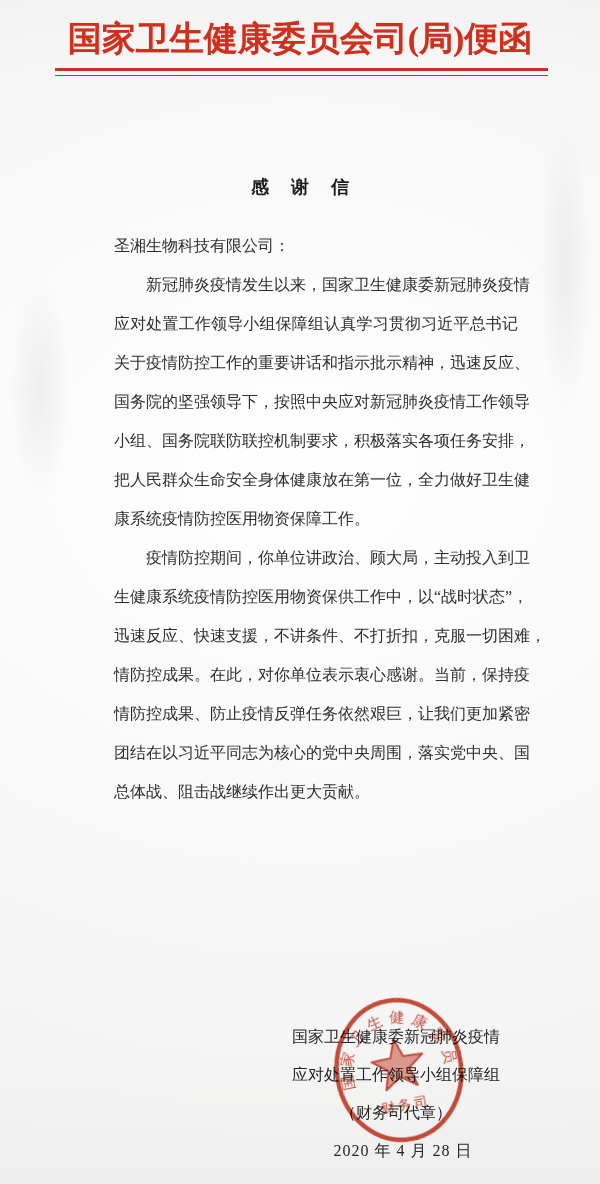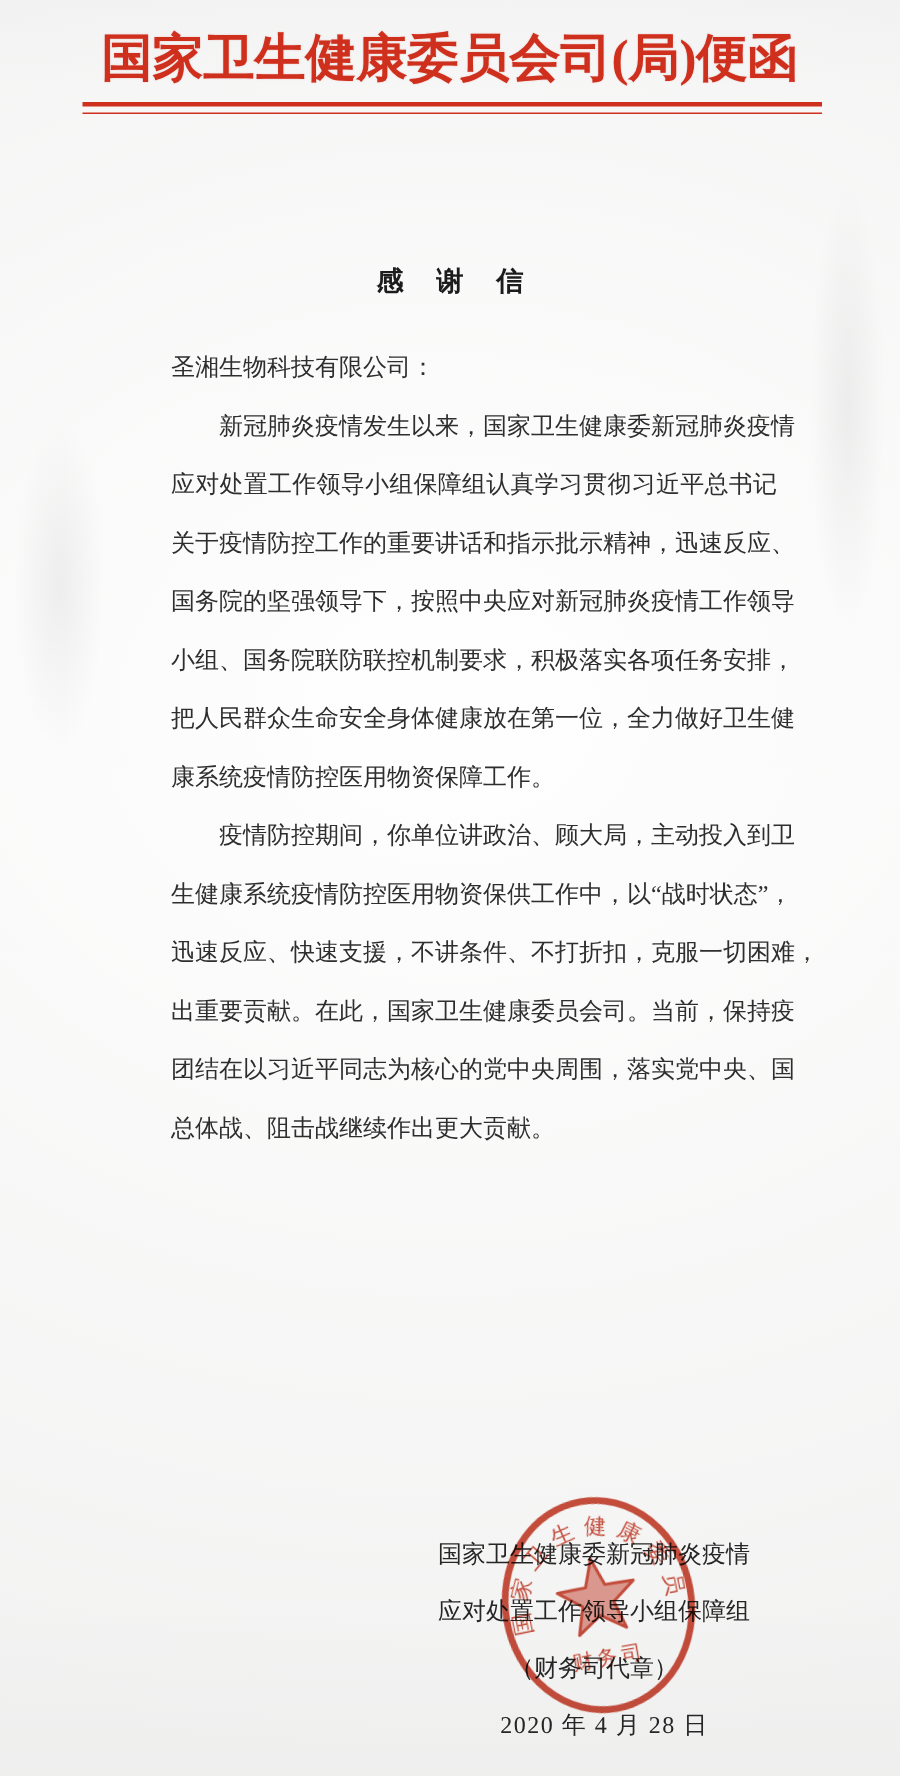--- a/index.html
+++ b/index.html
@@ -73,21 +73,22 @@
   <div class="line pfirst">新冠肺炎疫情发生以来，国家卫生健康委新冠肺炎疫情</div>
       <div class="line">应对处置工作领导小组保障组认真学习贯彻习近平总书记</div>
       <div class="line">关于疫情防控工作的重要讲话和指示批示精神，迅速反应、</div>
       <div class="line">国务院的坚强领导下，按照中央应对新冠肺炎疫情工作领导</div>
       <div class="line">小组、国务院联防联控机制要求，积极落实各项任务安排，</div>
       <div class="line">把人民群众生命安全身体健康放在第一位，全力做好卫生健</div>
       <div class="line plast">康系统疫情防控医用物资保障工作。</div>
       <div class="line pfirst">疫情防控期间，你单位讲政治、顾大局，主动投入到卫</div>
       <div class="line">生健康系统疫情防控医用物资保供工作中，以“战时状态”，</div>
       <div class="line">迅速反应、快速支援，不讲条件、不打折扣，克服一切困难，</div>
-      <div class="line">出重要贡献。在此，国家卫生健康委员会司。当前，保持疫</div>
+      <div class="line">情防控成果。在此，对你单位表示衷心感谢。当前，保持疫</div>
+      <div class="line">情防控成果、防止疫情反弹任务依然艰巨，让我们更加紧密</div>
       <div class="line">团结在以习近平同志为核心的党中央周围，落实党中央、国</div>
       <div class="line plast">总体战、阻击战继续作出更大贡献。</div>
     </div>
 
   <div class="signature-block">
     <div class="signature-line">国家卫生健康委新冠肺炎疫情</div>
     <div class="signature-line">应对处置工作领导小组保障组</div>
     <div class="signature-line">（财务司代章）</div>
     <div class="signature-line date-line">2020 年 4 月 28 日</div>
   </div>

